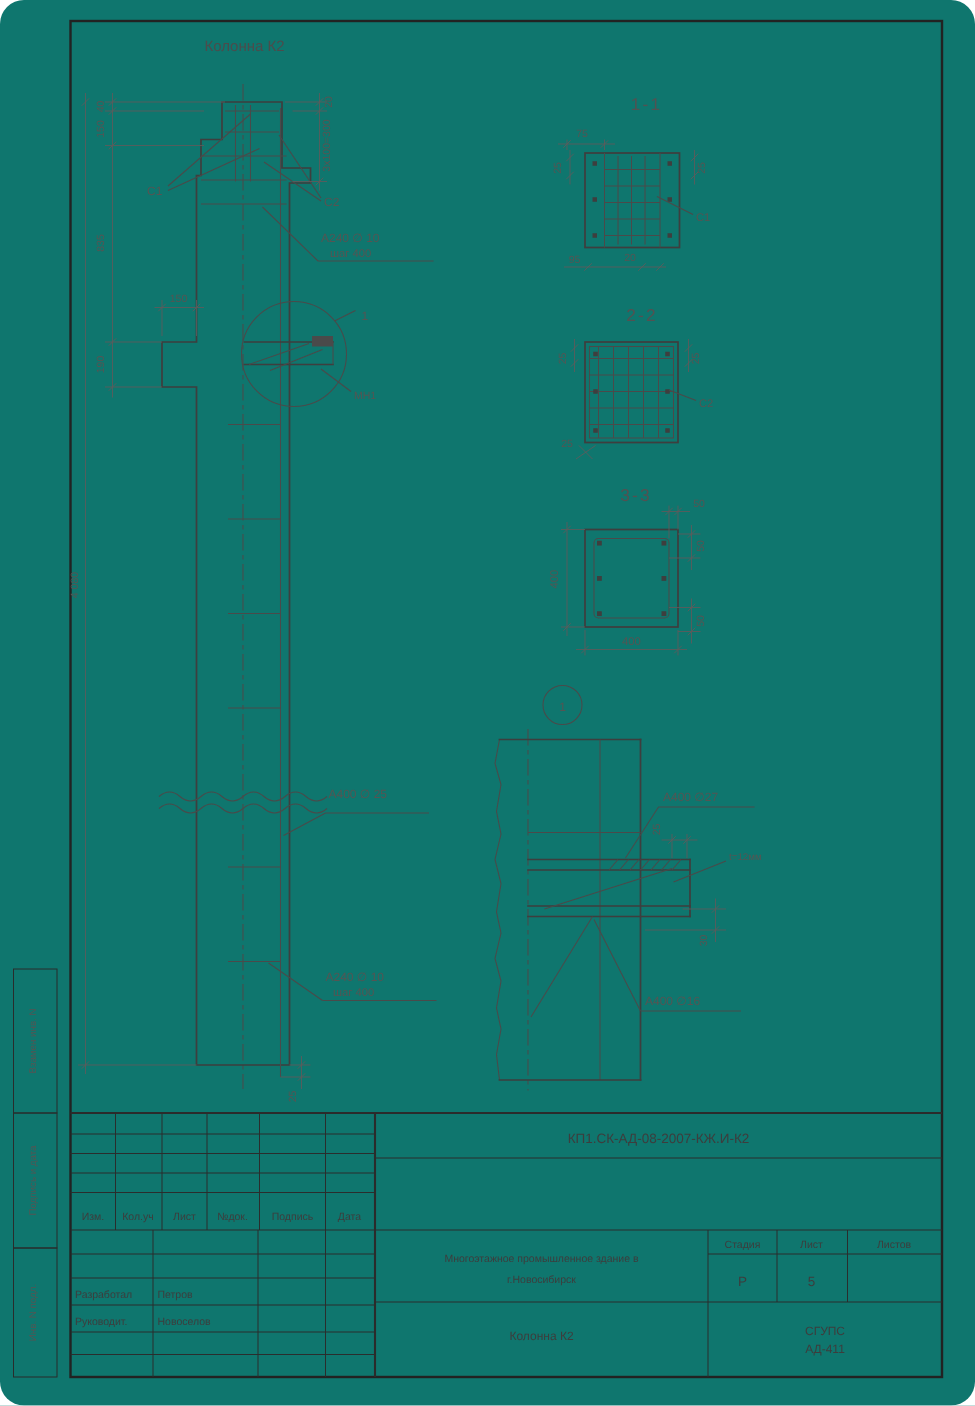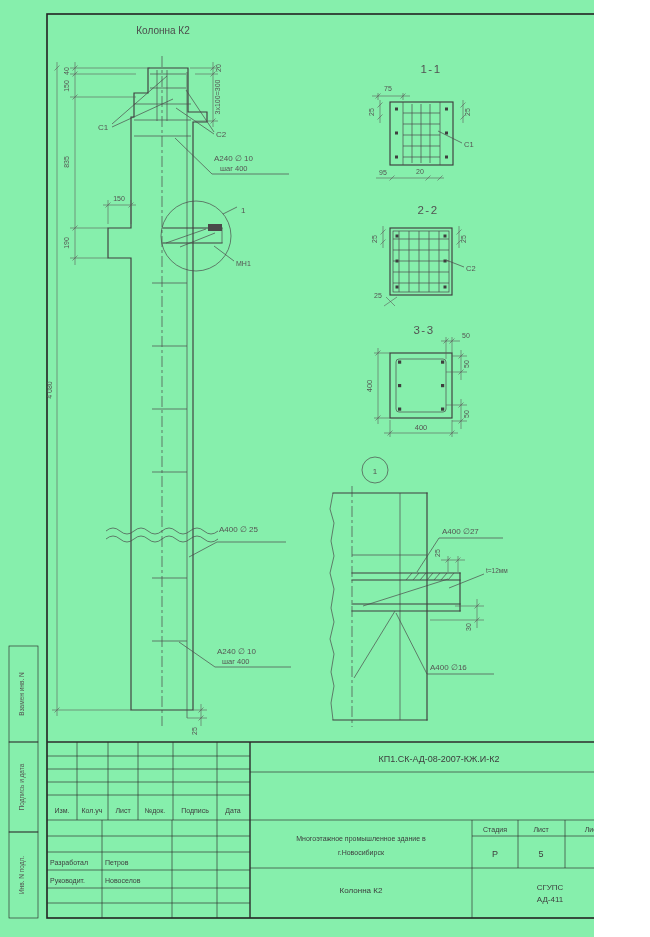--- a/index.html
+++ b/index.html
@@ -1,16 +1,16 @@
 <!DOCTYPE html>
 <html><head>
 <meta charset="utf-8">
 <style>
   html,body{margin:0;padding:0;background:#ffffff;}
-  #sheet{position:relative;width:594px;height:937px;background:#86efac;overflow:hidden;}
+  #sheet{position:relative;width:650px;height:937px;background:#0f766e;overflow:hidden;border-radius:16px;}
   svg{position:absolute;left:0;top:0;}
   svg text{font-family:"Liberation Sans",sans-serif;fill:#555553;}
   .ol{stroke:#3e3e3e;stroke-width:1.15;fill:none;stroke-linecap:square;}
   .tl{stroke:#4a4a4a;stroke-width:0.7;fill:none;}
   .dl{stroke:#5b5b5b;stroke-width:0.6;fill:none;}
   .cl{stroke:#4a4a4a;stroke-width:0.7;fill:none;stroke-dasharray:11 3 3 3;}
   .fr{stroke:#222;stroke-width:1.6;fill:none;}
   .tbk{stroke:#2b2b2b;stroke-width:1.4;fill:none;}
   .tbn{stroke:#2b2b2b;stroke-width:0.65;fill:none;}
   .dim{font-size:7px;}

